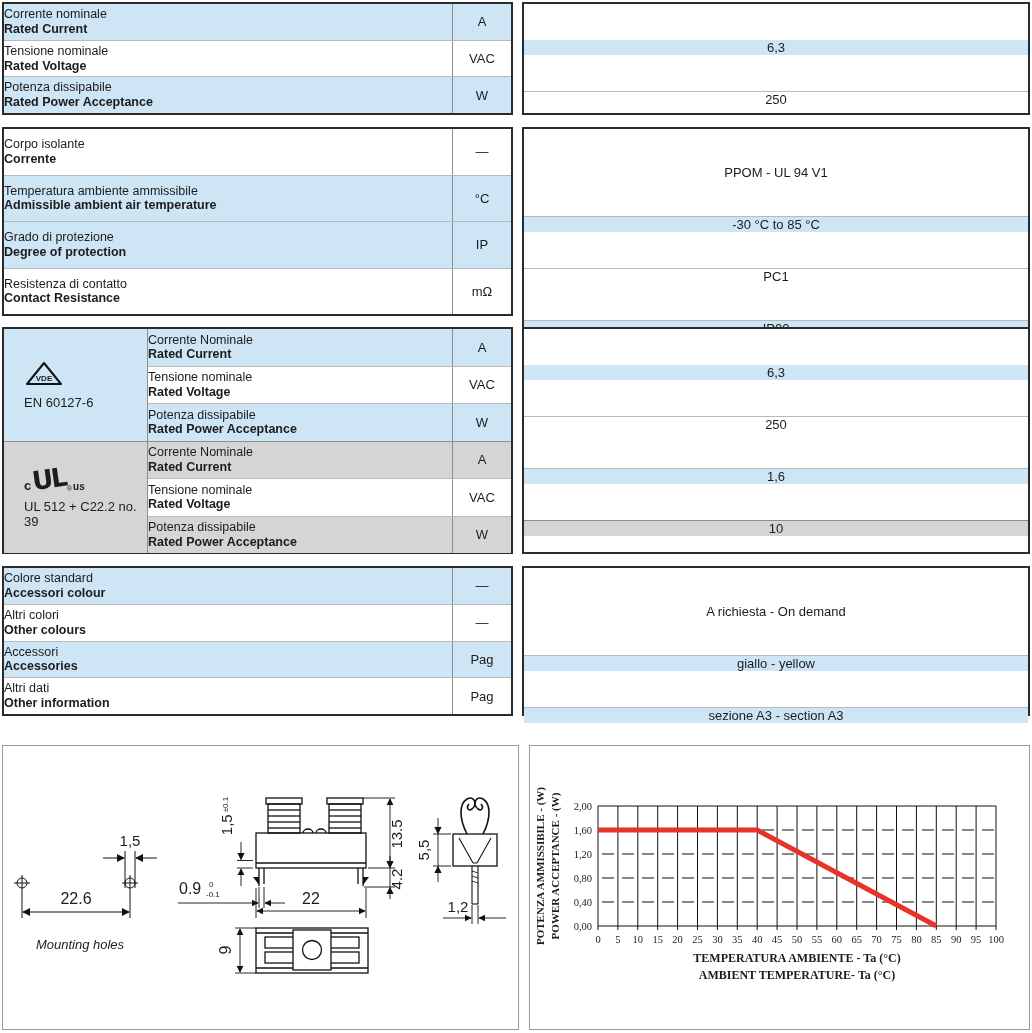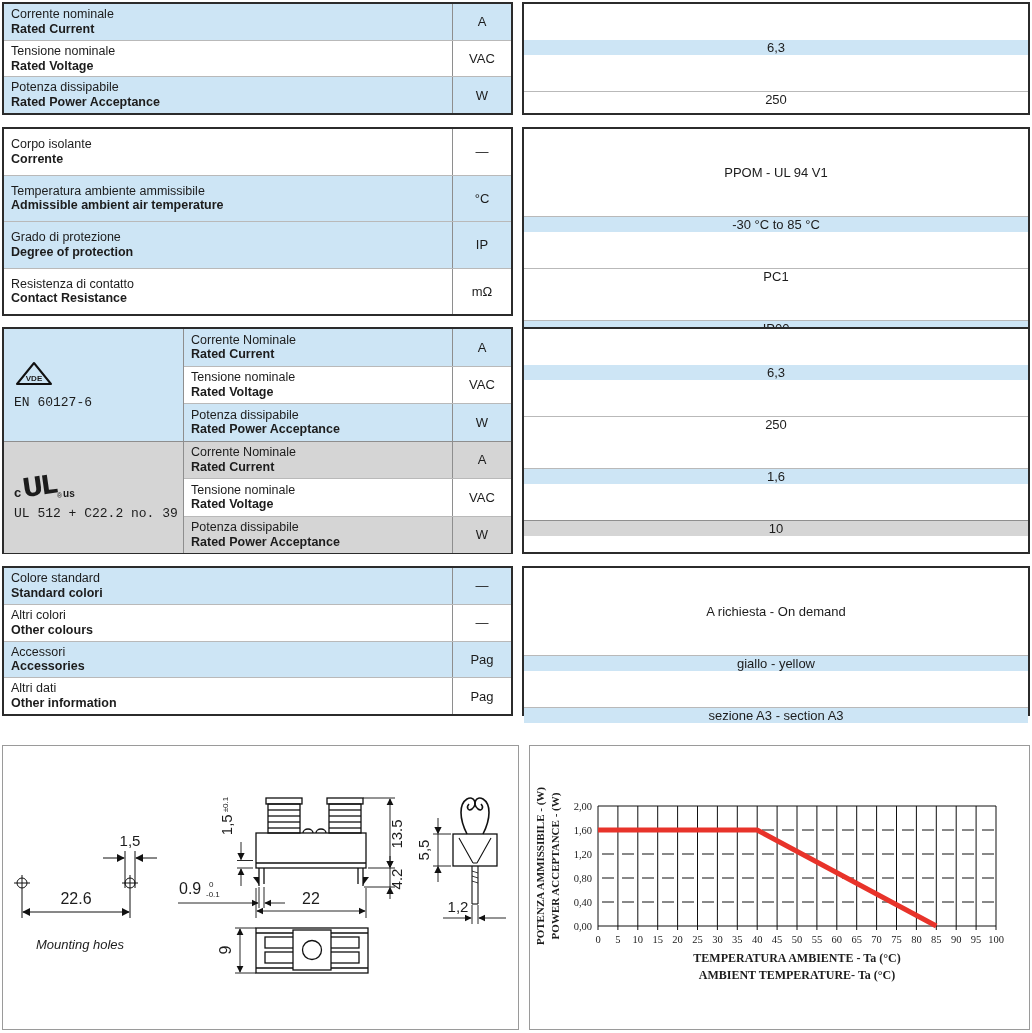--- a/index.html
+++ b/index.html
@@ -3,34 +3,34 @@
 <meta charset="utf-8">
 <style>
   html,body{margin:0;padding:0;background:#fff;}
   .page{position:relative;width:1032px;height:1033px;background:#fff;overflow:hidden;
         font-family:"Liberation Sans",sans-serif;color:#1c1c1c;}
   .box{position:absolute;border:2px solid #2b2b2b;box-sizing:border-box;background:#fff;}
   .panel{position:absolute;border:1px solid #9a9a9a;box-sizing:border-box;background:#fff;}
   .rows{display:flex;flex-direction:column;height:100%;}
   .row{flex:1;display:flex;align-items:stretch;border-top:1px solid #b9b9b9;min-height:0;}
   .row:first-child{border-top:none;}
-  .desc{flex:1;display:flex;flex-direction:column;justify-content:center;padding-left:7px;line-height:1.18;min-width:0;}
+  .desc{flex:1;display:flex;flex-direction:column;justify-content:center;line-height:1.18;min-width:0;}
   .it{font-size:12.5px;}
   .en{font-size:12.5px;font-weight:bold;}
   .unit{width:58px;border-left:1px solid #8e8e8e;display:flex;align-items:center;justify-content:center;font-size:13px;flex-shrink:0;}
   .vrow{flex:1;display:flex;align-items:center;justify-content:center;font-size:13px;border-top:1px solid #b9b9b9;margin-top:36px;}
   .vrow:first-child{border-top:none;}
   .blue{background:#cde5f5;}
   .white{background:#ffffff;}
   .gray{background:#d5d5d5;}
   .certgrp{display:flex;height:50%;border-top:1px solid #8e8e8e;}
   .certgrp:first-child{border-top:none;}
-  .logocell{width:180px;flex-shrink:0;border-right:1px solid #8e8e8e;display:flex;flex-direction:column;
-            justify-content:center;padding-left:10px;box-sizing:border-box;gap:7px;}
-  .stdtext{font-size:13px;font-family:Liberation Mono, monospace;}
+  .logocell{width:144px;flex-shrink:0;border-right:1px solid #8e8e8e;display:flex;flex-direction:column;
+            justify-content:center;padding-left:20px;box-sizing:border-box;gap:7px;}
+  .stdtext{font-size:13px;}
   .ul-logo{display:flex;align-items:flex-end;line-height:1;}
   .ul-c{font-size:13px;font-weight:bold;margin-right:1px;}
   .ul-main{font-size:26px;font-weight:900;letter-spacing:-2px;font-family:"DejaVu Sans",sans-serif;transform:rotate(-8deg);display:inline-block;}
   .ul-reg{font-size:7px;vertical-align:top;margin-left:1px;}
   .ul-us{font-size:10px;font-weight:bold;margin-left:1px;}
   svg text{font-family:"Liberation Sans",sans-serif;fill:#1c1c1c;}
   .dim{font-size:15px;}
   .dimbig{font-size:16px;}
   .dimsmall{font-size:8px;}
   .caption{font-size:13px;font-style:italic;}
@@ -195,21 +195,21 @@
       <div class="vrow white">250</div>
       <div class="vrow gray">–</div>
     </div>
   </div>
 
   <div class="box" style="left:2px;top:566px;width:511px;height:150px;">
     <div class="rows">
       <div class="row blue">
         <div class="desc">
             <span class="it">Colore standard</span>
-            <span class="en">Standard colori</span>
+            <span class="en">Accessori colour</span>
           </div>
         <div class="unit">—</div>
       </div>
       <div class="row white">
         <div class="desc">
             <span class="it">Altri colori</span>
             <span class="en">Other colours</span>
           </div>
         <div class="unit">—</div>
       </div>

